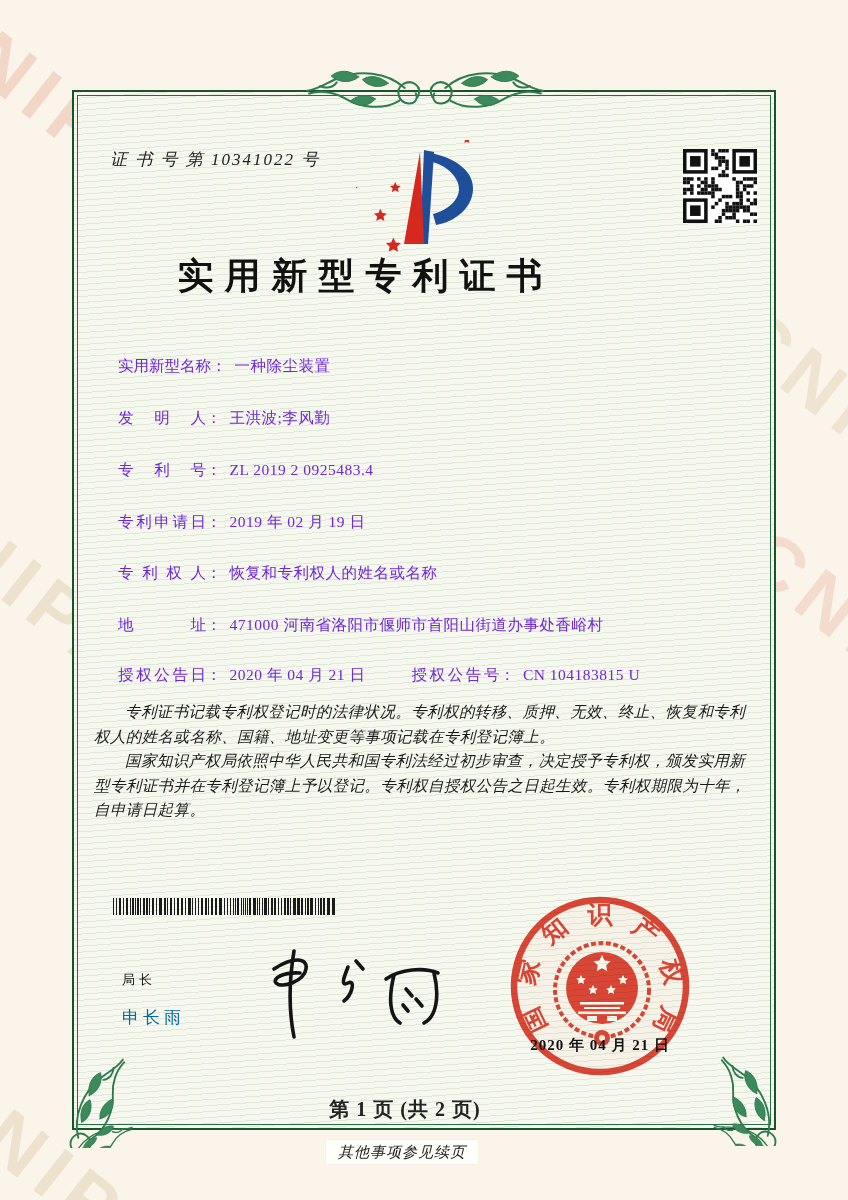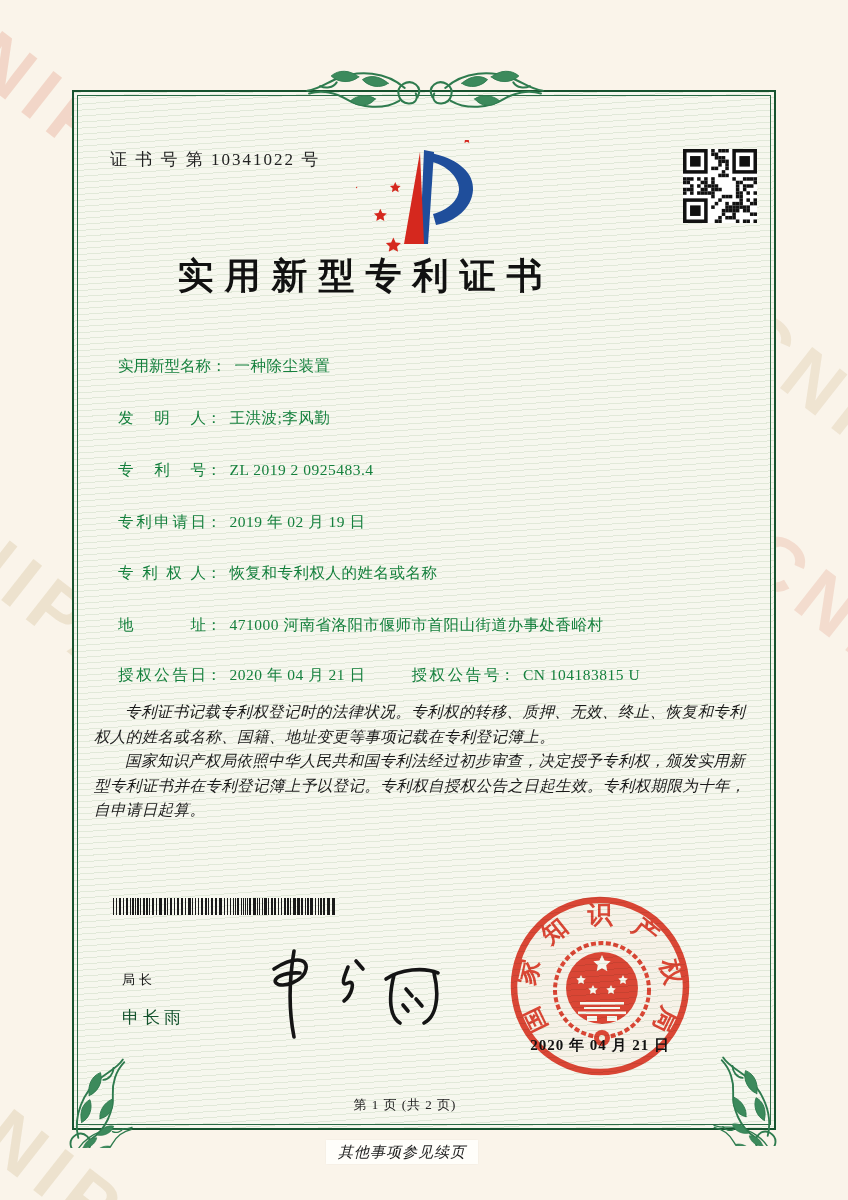--- a/index.html
+++ b/index.html
@@ -14,50 +14,50 @@
   
   .frame{position:absolute;left:72px;top:90px;width:704px;height:1040px;
          border:2px solid #17532f;box-sizing:border-box;
          background:
            repeating-linear-gradient(176deg, rgba(140,175,130,0.20) 0px, rgba(140,175,130,0.20) 1px, rgba(0,0,0,0) 1px, rgba(0,0,0,0) 6px),
            #f6f7ee;}
   .frame-inner{position:absolute;left:3px;top:3px;right:3px;bottom:3px;border:1px solid #2a6b45;}
 
   .ornament{position:absolute;pointer-events:none;}
 
-  .cert-number{position:absolute;left:110px;top:148px;font-size:17px;color:#222;letter-spacing:2px;}
+  .cert-number{position:absolute;left:110px;top:148px;font-size:17px;color:#222;letter-spacing:2px;font-style:italic;}
 
   .logo{position:absolute;left:356px;top:140px;}
   .qr{position:absolute;left:683px;top:149px;width:74px;height:74px;background:#fff;}
 
   .title{position:absolute;left:72px;top:252px;width:576px;text-align:center;
          font-size:36px;font-weight:bold;color:#111;letter-spacing:11px;text-indent:11px;}
 
   .fields{position:absolute;left:118px;top:349px;width:560px;}
-  .f-row{position:absolute;left:0;font-size:15.5px;color:#15803d;white-space:nowrap;}
+  .f-row{position:absolute;left:0;font-size:15.5px;color:#6d28d9;white-space:nowrap;}
   .f-label{display:inline-block;min-width:88px;text-align:justify;text-align-last:justify;}
   .f-colon{margin-right:8px;}
   .f-val{letter-spacing:0.5px;}
   .f-pair2{margin-left:46px;}
 
   .body-text{position:absolute;left:94px;top:700px;width:654px;font-size:15.5px;
              line-height:24.6px;color:#1a1a1a;font-style:italic;}
   .body-text p{margin:0;text-indent:2em;letter-spacing:0.4px;}
 
   .barcode{position:absolute;left:113px;top:898px;width:224px;height:17px;}
 
   .sig-title{position:absolute;left:122px;top:971px;font-size:13px;letter-spacing:4px;color:#111;font-family:"Liberation Sans",sans-serif;}
-  .sig-name{position:absolute;left:122px;top:1006px;font-size:17px;letter-spacing:4px;color:#14532d;font-family:Liberation Mono, monospace;}
+  .sig-name{position:absolute;left:122px;top:1006px;font-size:17px;letter-spacing:4px;color:#0369a1;font-family:Liberation Mono, monospace;}
   .sig-script{position:absolute;left:248px;top:945px;}
 
   .seal{position:absolute;left:500px;top:886px;width:200px;height:200px;opacity:0.93;mix-blend-mode:multiply;}
   .seal-date{position:absolute;left:505px;top:1036px;width:190px;text-align:center;
              font-size:15px;font-weight:bold;color:#111;letter-spacing:1px;z-index:5;}
 
-  .page-info{position:absolute;left:300px;top:1096px;width:210px;text-align:center;font-size:13px;color:#222;letter-spacing:1px;}
+  .page-info{position:absolute;left:300px;top:1096px;width:210px;text-align:center;font-size:20px;color:#222;letter-spacing:1px;font-weight:bold;}
 
   .cont-box{position:absolute;left:326px;top:1140px;width:152px;height:24px;background:#fffefa;
             display:flex;align-items:center;justify-content:center;font-size:15px;color:#1a1a1a;
             font-style:italic;letter-spacing:1px;box-shadow:0 0 2px rgba(0,0,0,0.05);}
 </style>
 </head>
 <body>
 
 <div class="page">
 

